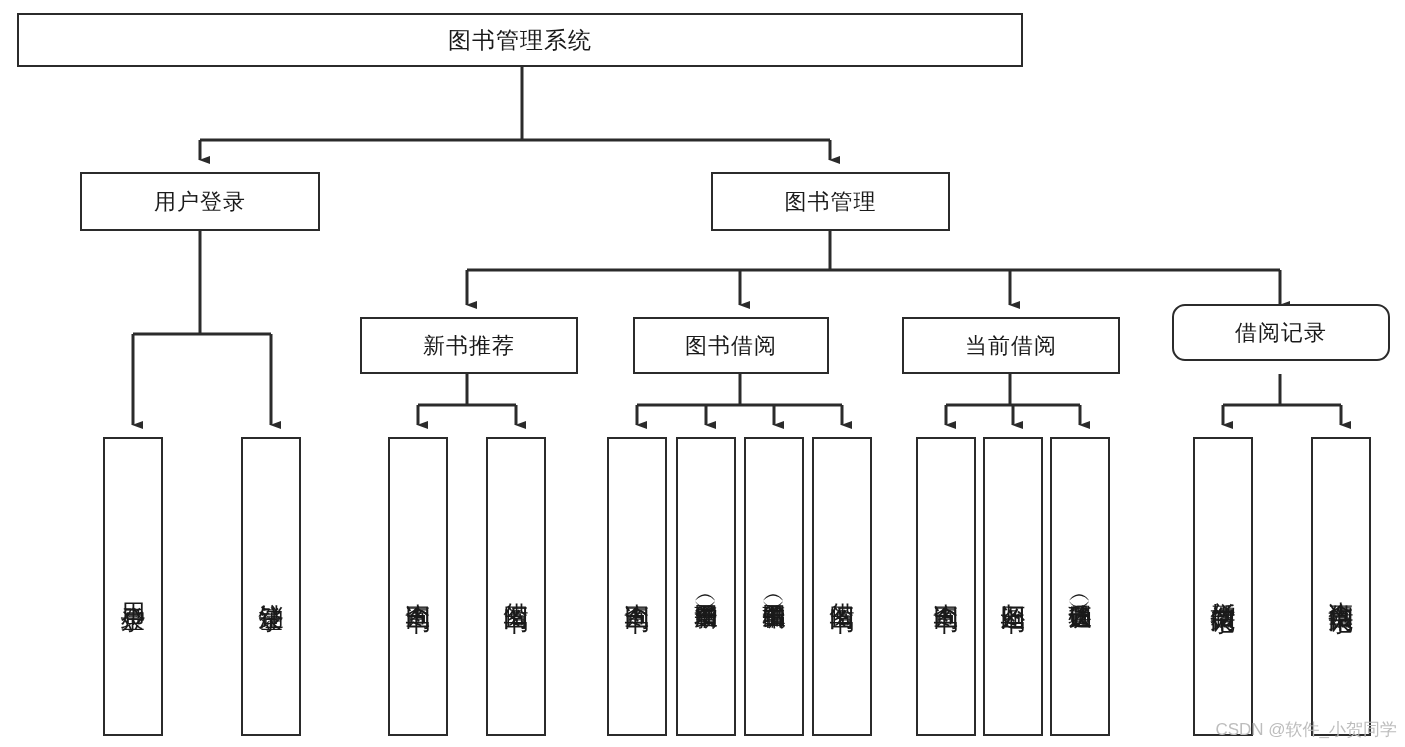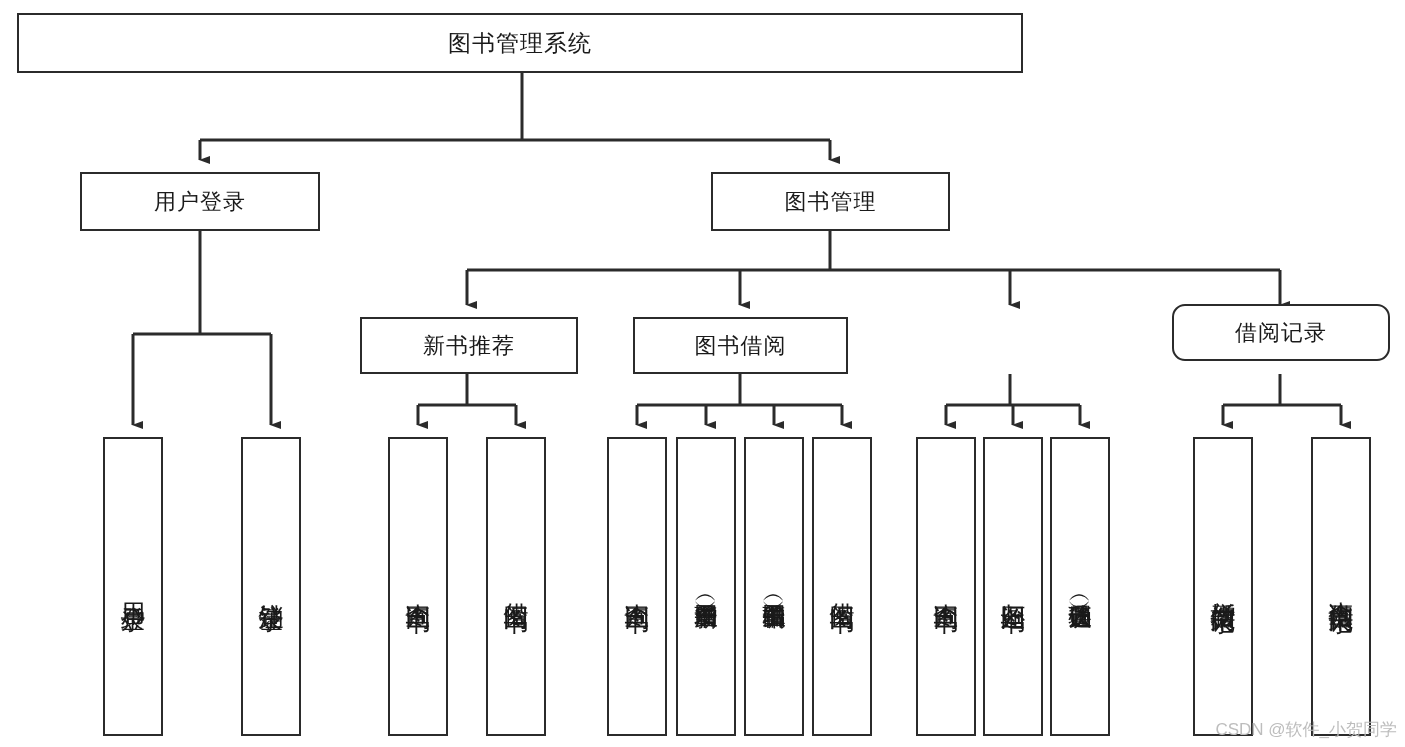--- a/index.html
+++ b/index.html
@@ -117,36 +117,39 @@
       <path d="M1013,405 L1013,425" marker-end="url(#arrow)"></path>
       <path d="M1080,405 L1080,425" marker-end="url(#arrow)"></path>
 
       <path d="M1280,374 L1280,405"></path>
       <path d="M1223,405 L1341,405"></path>
       <path d="M1223,405 L1223,425" marker-end="url(#arrow)"></path>
       <path d="M1341,405 L1341,425" marker-end="url(#arrow)"></path>
     </g>
   </svg>
 
-  <div class="node h root" style="left:17px; top:13px; width:1006px; height:60px;">
+  <div class="node h root" style="left:17px; top:13px; width:1006px; height:54px;">
     <span>图书管理系统</span>
   </div>
 
   <div class="node h" style="left:80px; top:172px; width:240px; height:59px;">
     <span>用户登录</span>
   </div>
   <div class="node h" style="left:711px; top:172px; width:239px; height:59px;justify-content:center;">
     <span>图书管理</span>
   </div>
 
   <div class="node h" style="left:360px; top:317px; width:218px; height:57px;">
     <span>新书推荐</span>
   </div>
-  <div class="node h" style="left:633px; top:317px; width:215px; height:57px;">
+  <div class="node h" style="left:633px; top:317px; width:196px; height:57px;">
     <span>图书借阅</span>
+  </div>
+  <div class="node h" style="left:902px; top:317px; width:218px; height:57px;">
+    <span>当前借阅</span>
   </div>
   <div class="node h" style="left:1172px; top:304px; width:218px; height:57px;border-radius:13px;">
     <span>借阅记录</span>
   </div>
 
   <div class="node v" style="left:103px; top:437px; width:60px; height:299px;">
     <span class="vtext">用户登录</span>
   </div>
   <div class="node v" style="left:241px; top:437px; width:60px; height:299px;">
     <span class="vtext">注销登录</span>

